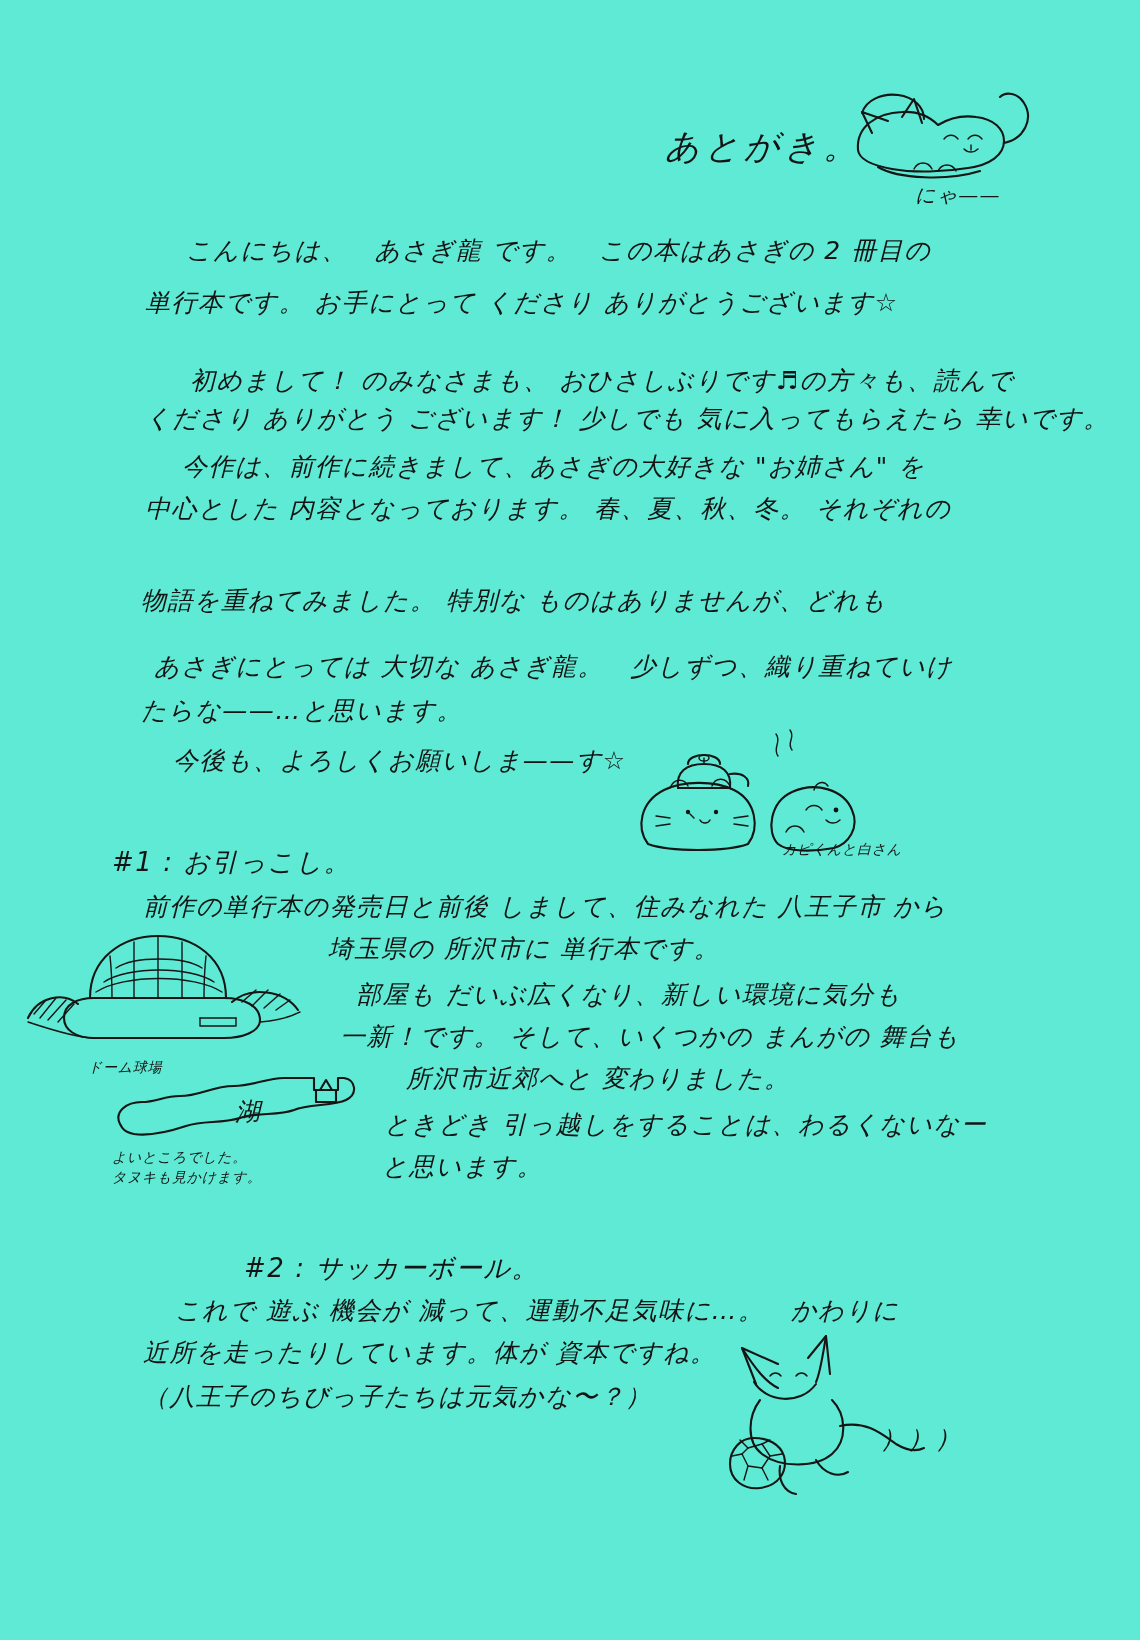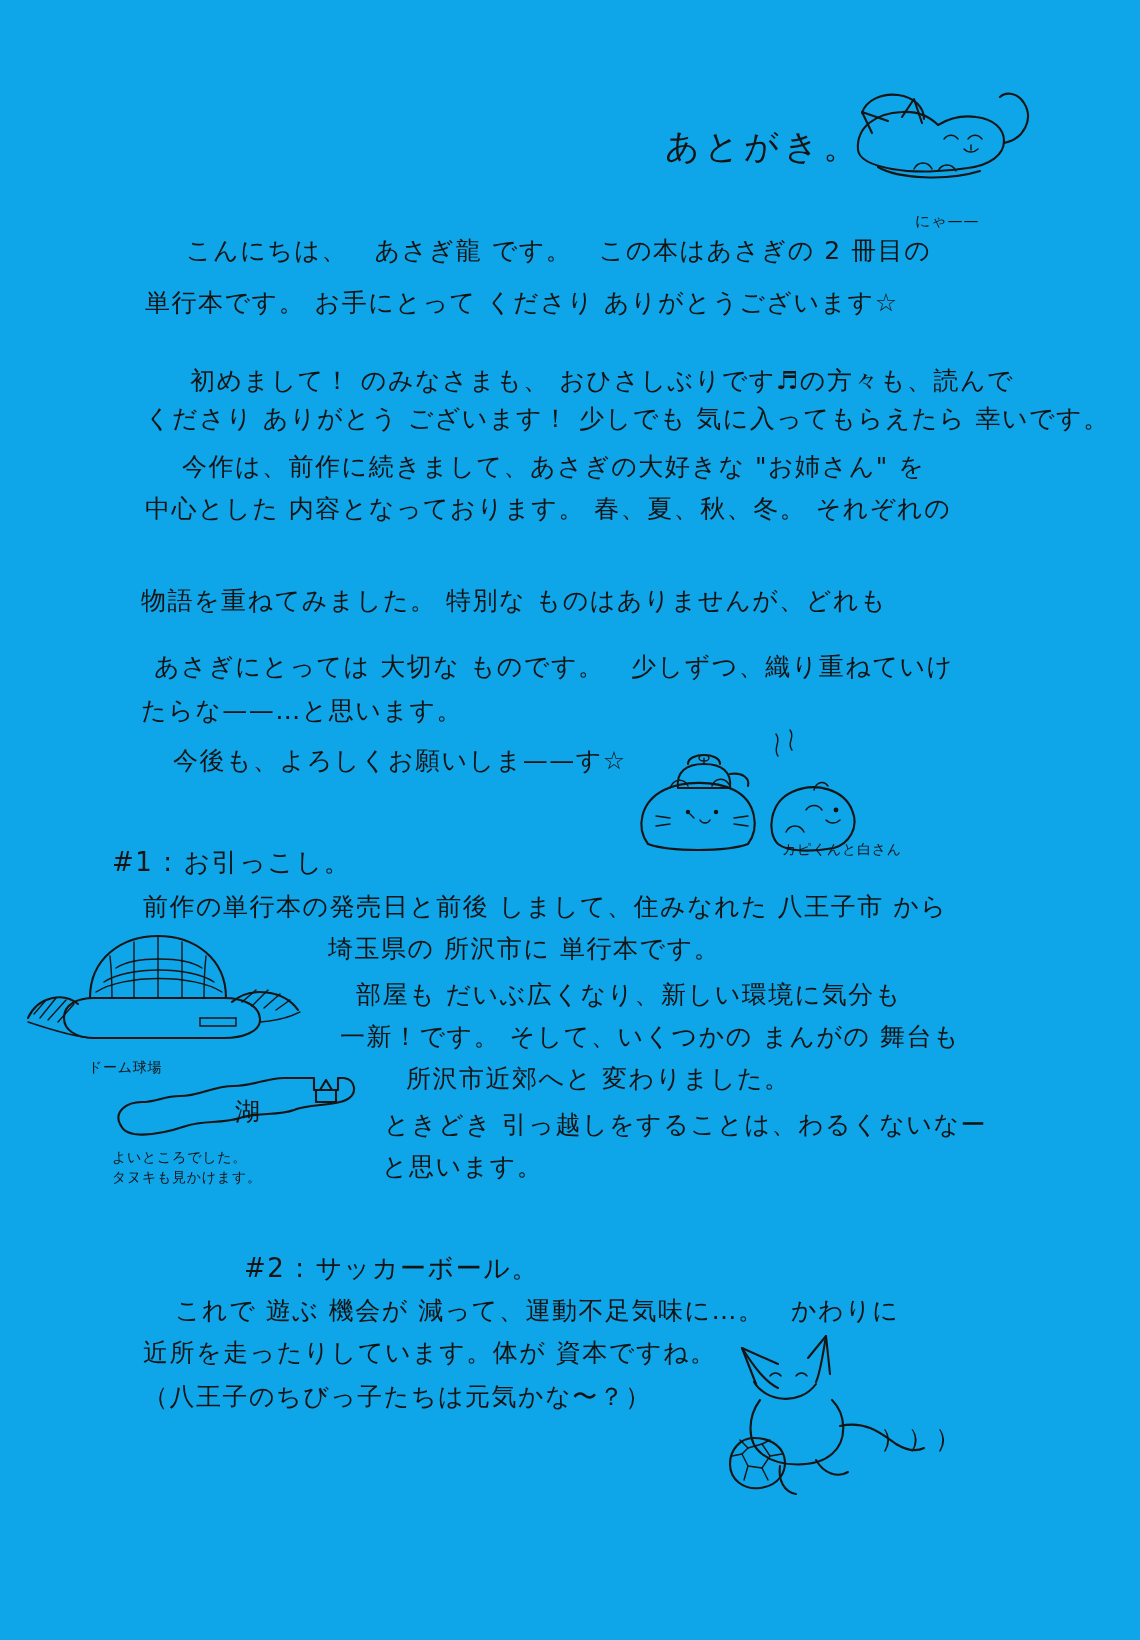--- a/index.html
+++ b/index.html
@@ -12,36 +12,37 @@
     height: 1640px;
     position: relative;
     overflow: hidden;
     font-family: "DejaVu Sans", sans-serif;
     color: #1a1a1a;
   }
 
   .page {
     position: absolute;
     inset: 0;
-    background: #0ea5e9;
+    background: #5eead4;
+    font-style: italic;
   }
 
   
   .hw {
     position: absolute;
     font-family: "DejaVu Sans", sans-serif;
     color: #141414;
     white-space: pre;
     letter-spacing: 0.06em;
     line-height: 1.55;
   }
   .hw.sz-title { font-size: 34px; letter-spacing: 0.14em; }
   .hw.sz-body  { font-size: 25px; }
   .hw.sz-head  { font-size: 26px; }
-  .hw.sz-small { font-size: 15px; margin-top: 30px; }
+  .hw.sz-small { font-size: 20px; }
 
   
   .art {
     position: absolute;
   }
   .art svg { display: block; overflow: visible; }
 
   .stroke {
     fill: none;
     stroke: #151515;
@@ -106,21 +107,21 @@
   <div class="hw sz-body" style="left:186px; top:232px;">こんにちは、　あさぎ龍 です。　この本はあさぎの 2 冊目の</div>
   <div class="hw sz-body" style="left:145px; top:284px;">単行本です。 お手にとって くださり ありがとうございます☆</div>
 
   <div class="hw sz-body" style="left:190px; top:362px;">初めまして！ のみなさまも、 おひさしぶりです♬の方々も、読んで</div>
   <div class="hw sz-body" style="left:145px; top:400px;">くださり ありがとう ございます！ 少しでも 気に入ってもらえたら 幸いです。</div>
 
   <div class="hw sz-body" style="left:182px; top:448px;">今作は、前作に続きまして、あさぎの大好きな "お姉さん" を</div>
   <div class="hw sz-body" style="left:145px; top:490px;">中心とした 内容となっております。 春、夏、秋、冬。 それぞれの</div>
   <div class="hw sz-body" style="left:141px; top:582px;">物語を重ねてみました。 特別な ものはありませんが、どれも</div>
 
-  <div class="hw sz-body" style="left:154px; top:648px;">あさぎにとっては 大切な ものです。　少しずつ、織り重ねていけ</div>
+  <div class="hw sz-body" style="left:154px; top:648px;">あさぎにとっては 大切な あさぎ龍。　少しずつ、織り重ねていけ</div>
   <div class="hw sz-body" style="left:141px; top:692px;">たらな——…と思います。</div>
 
   <div class="hw sz-body" style="left:173px; top:742px;">今後も、よろしくお願いしま——す☆</div>
 
   <div class="art" style="left:630px; top:728px;">
     <svg width="310" height="130" viewBox="0 0 310 130">
 
       <path class="stroke-thin" d="M148 28 C142 20 152 14 146 6"></path>
       <path class="stroke-thin" d="M162 22 C156 14 166 10 160 2"></path>
 

